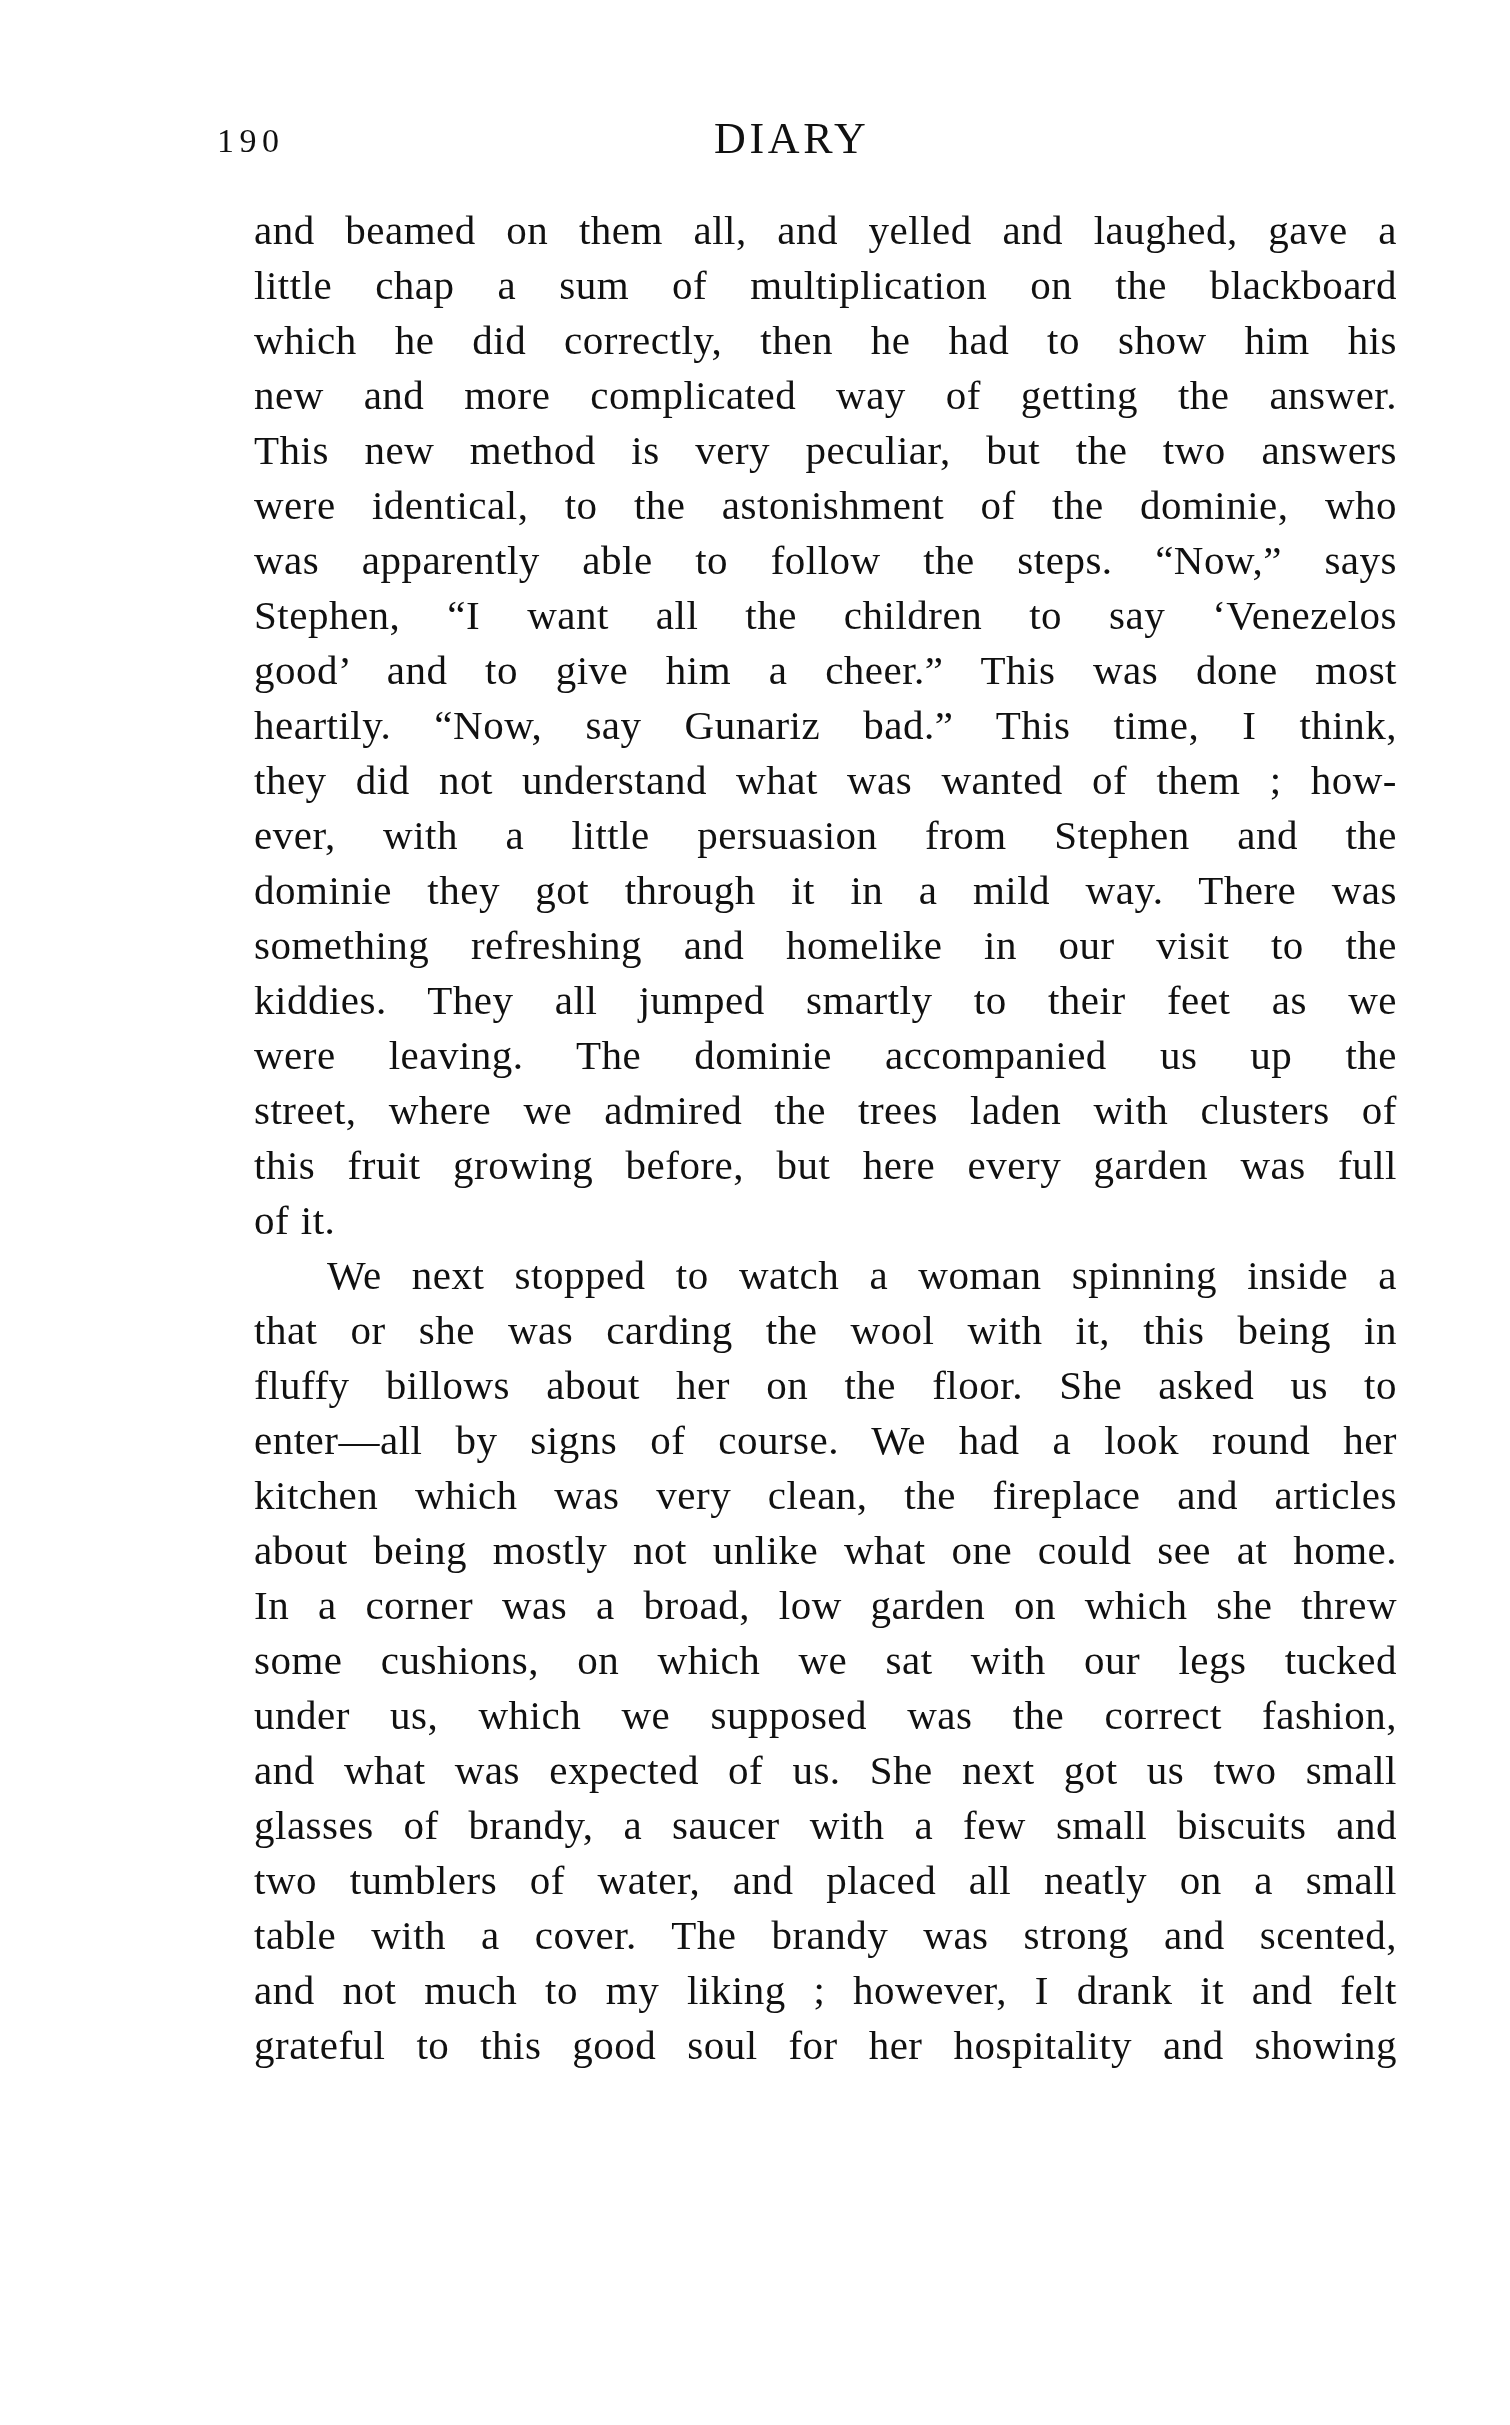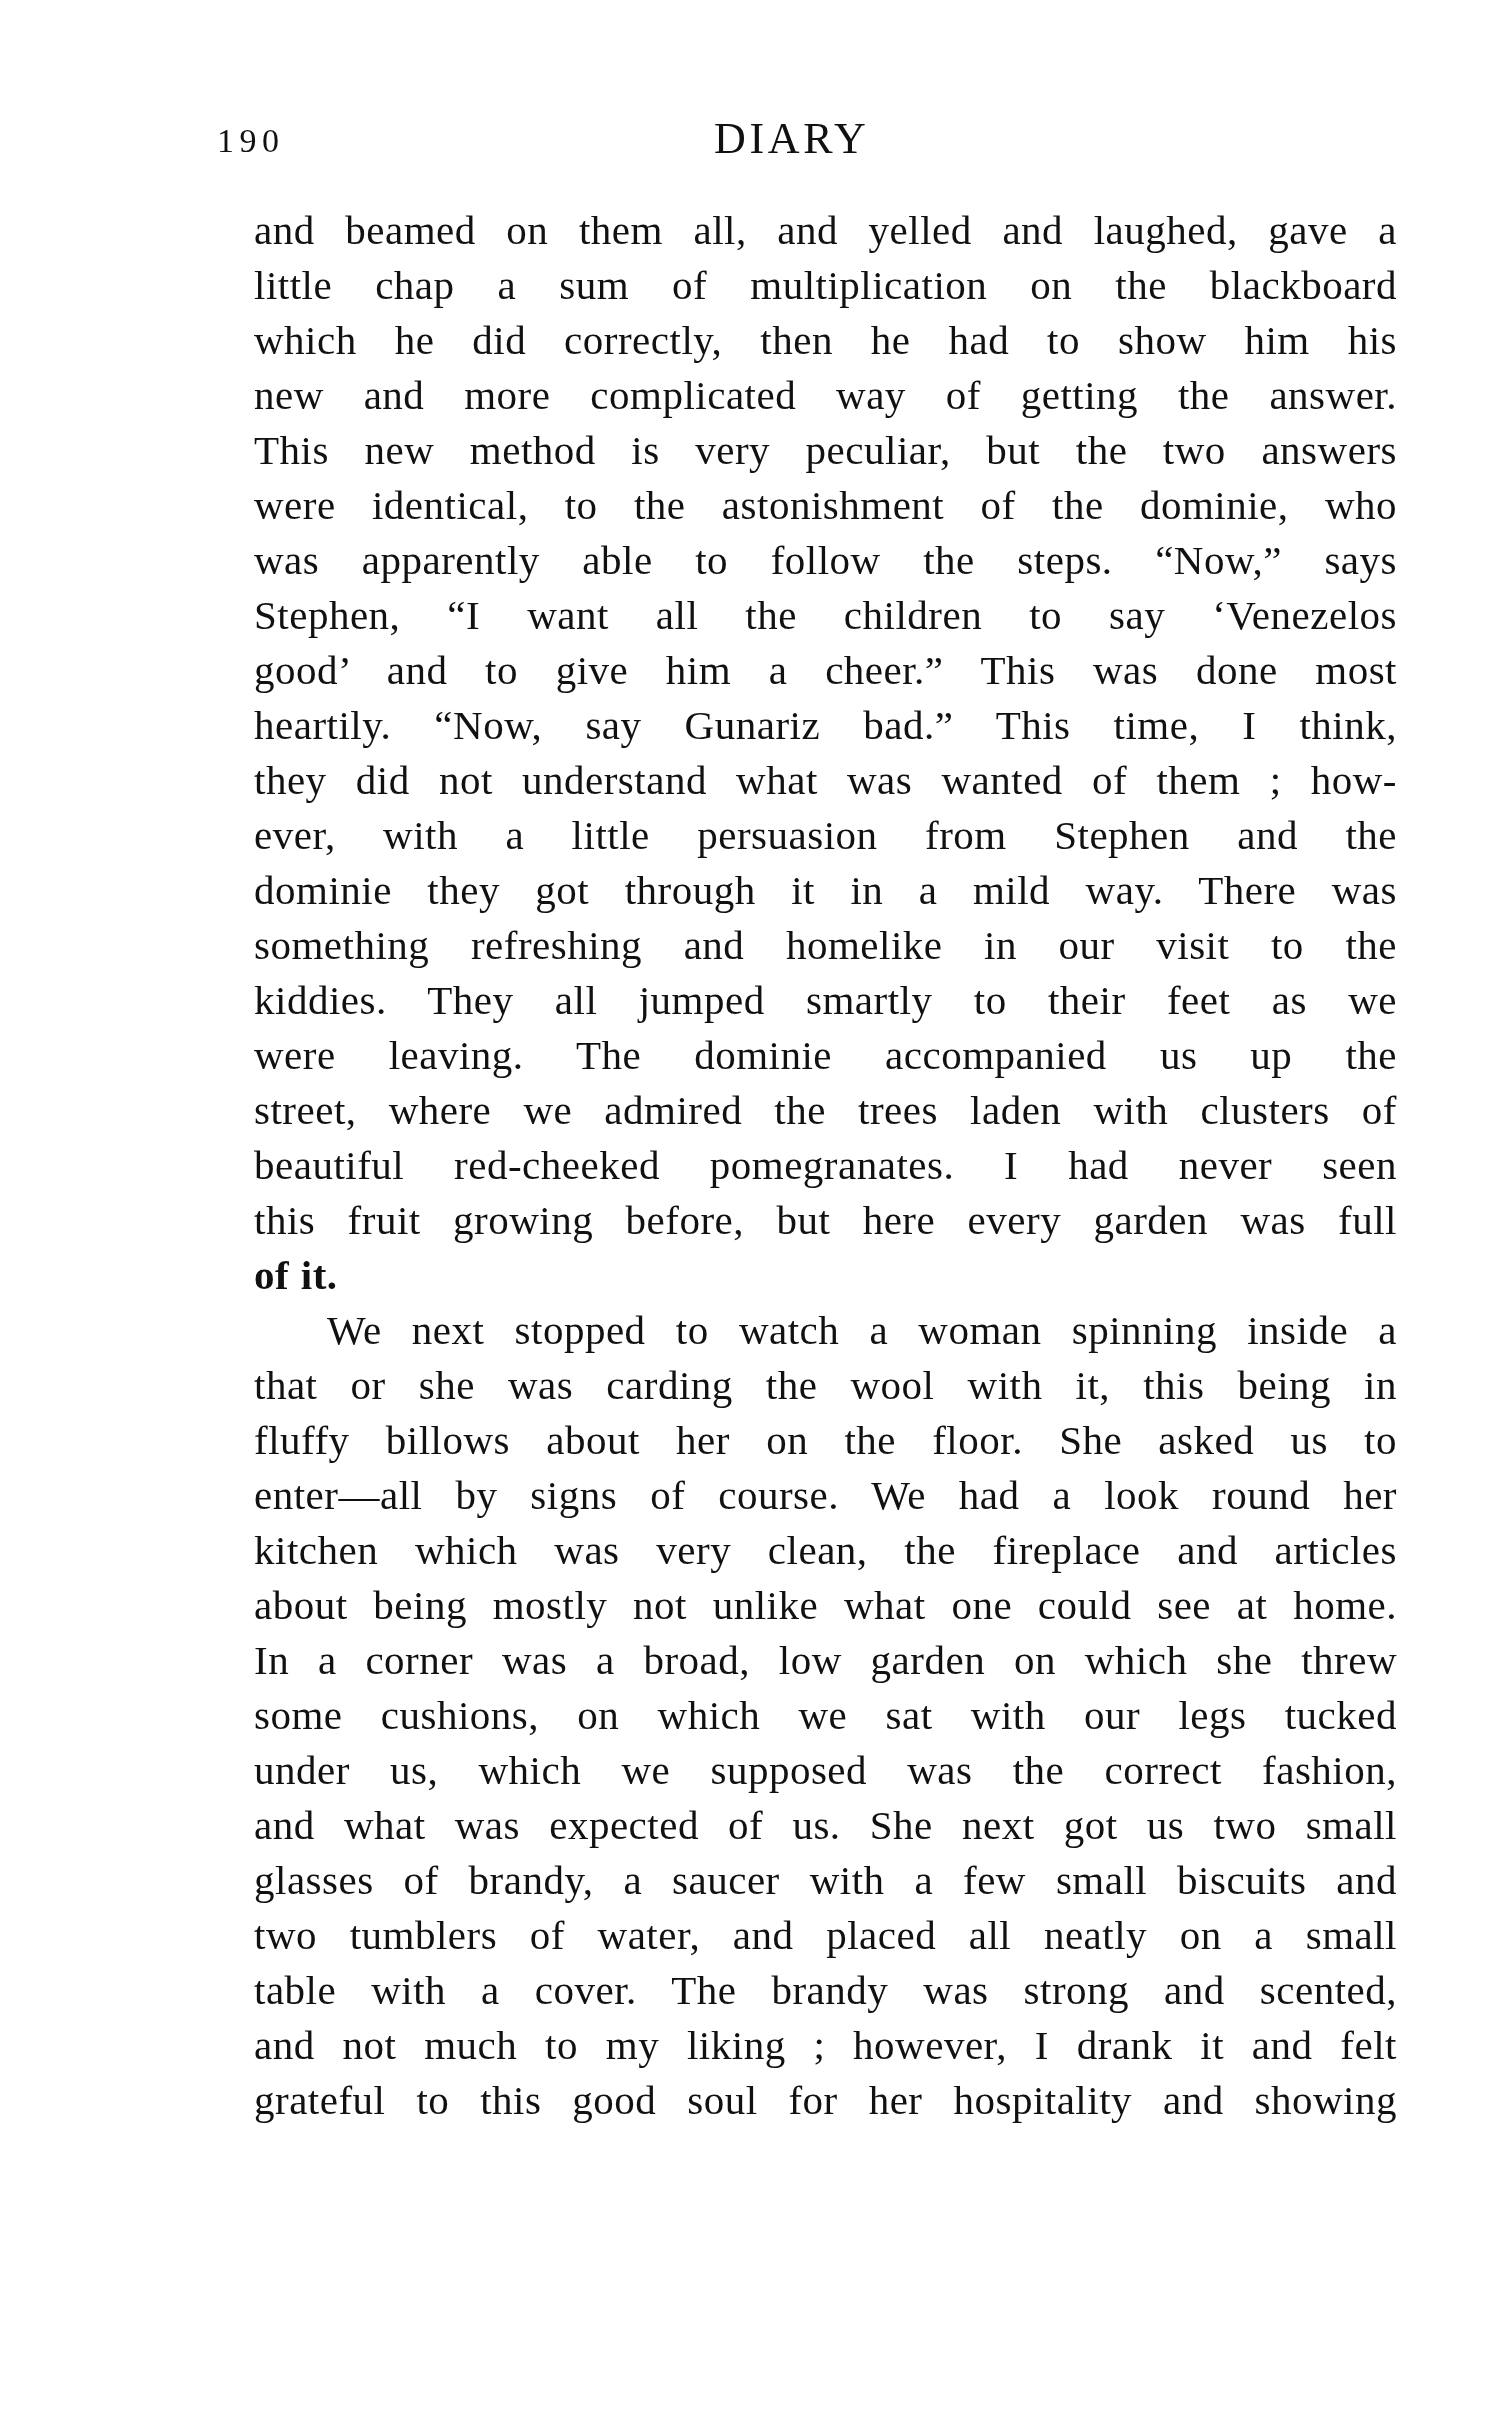--- a/index.html
+++ b/index.html
@@ -66,21 +66,20 @@
       height: 55px;
       white-space: nowrap;
       text-align: justify;
       text-align-last: justify;
       overflow: visible;
       margin-left: 47px;
     }
     .line.short {
       text-align: center;
       text-align-last: left;
-      font-weight: bold;
     }
     .line.indent {
       padding-left: 73px;
     }
   </style>
 </head>
 <body>
 
 <div class="page">
 
@@ -101,21 +100,20 @@
       <span class="line">Stephen, “I want all the children to say ‘Venezelos</span>
       <span class="line">good’ and to give him a cheer.”  This was done most</span>
       <span class="line">heartily.  “Now, say Gunariz bad.”  This time, I think,</span>
       <span class="line">they did not understand what was wanted of them ; how-</span>
       <span class="line">ever, with a little persuasion from Stephen and the</span>
       <span class="line">dominie they got through it in a mild way.  There was</span>
       <span class="line">something refreshing and homelike in our visit to the</span>
       <span class="line">kiddies.  They all jumped smartly to their feet as we</span>
       <span class="line">were leaving.  The dominie accompanied us up the</span>
       <span class="line">street, where we admired the trees laden with clusters of</span>
-      <span class="line">beautiful red-cheeked pomegranates.  I had never seen</span>
       <span class="line">this fruit growing before, but here every garden was full</span>
       <span class="line short">of it.</span>
       <span class="line indent">We next stopped to watch a woman spinning inside a</span>
       <span class="line">that or she was carding the wool with it, this being in</span>
       <span class="line">fluffy billows about her on the floor.  She asked us to</span>
       <span class="line">enter—all by signs of course.  We had a look round her</span>
       <span class="line">kitchen which was very clean, the fireplace and articles</span>
       <span class="line">about being mostly not unlike what one could see at home.</span>
       <span class="line">In a corner was a broad, low garden on which she threw</span>
       <span class="line">some cushions, on which we sat with our legs tucked</span>

